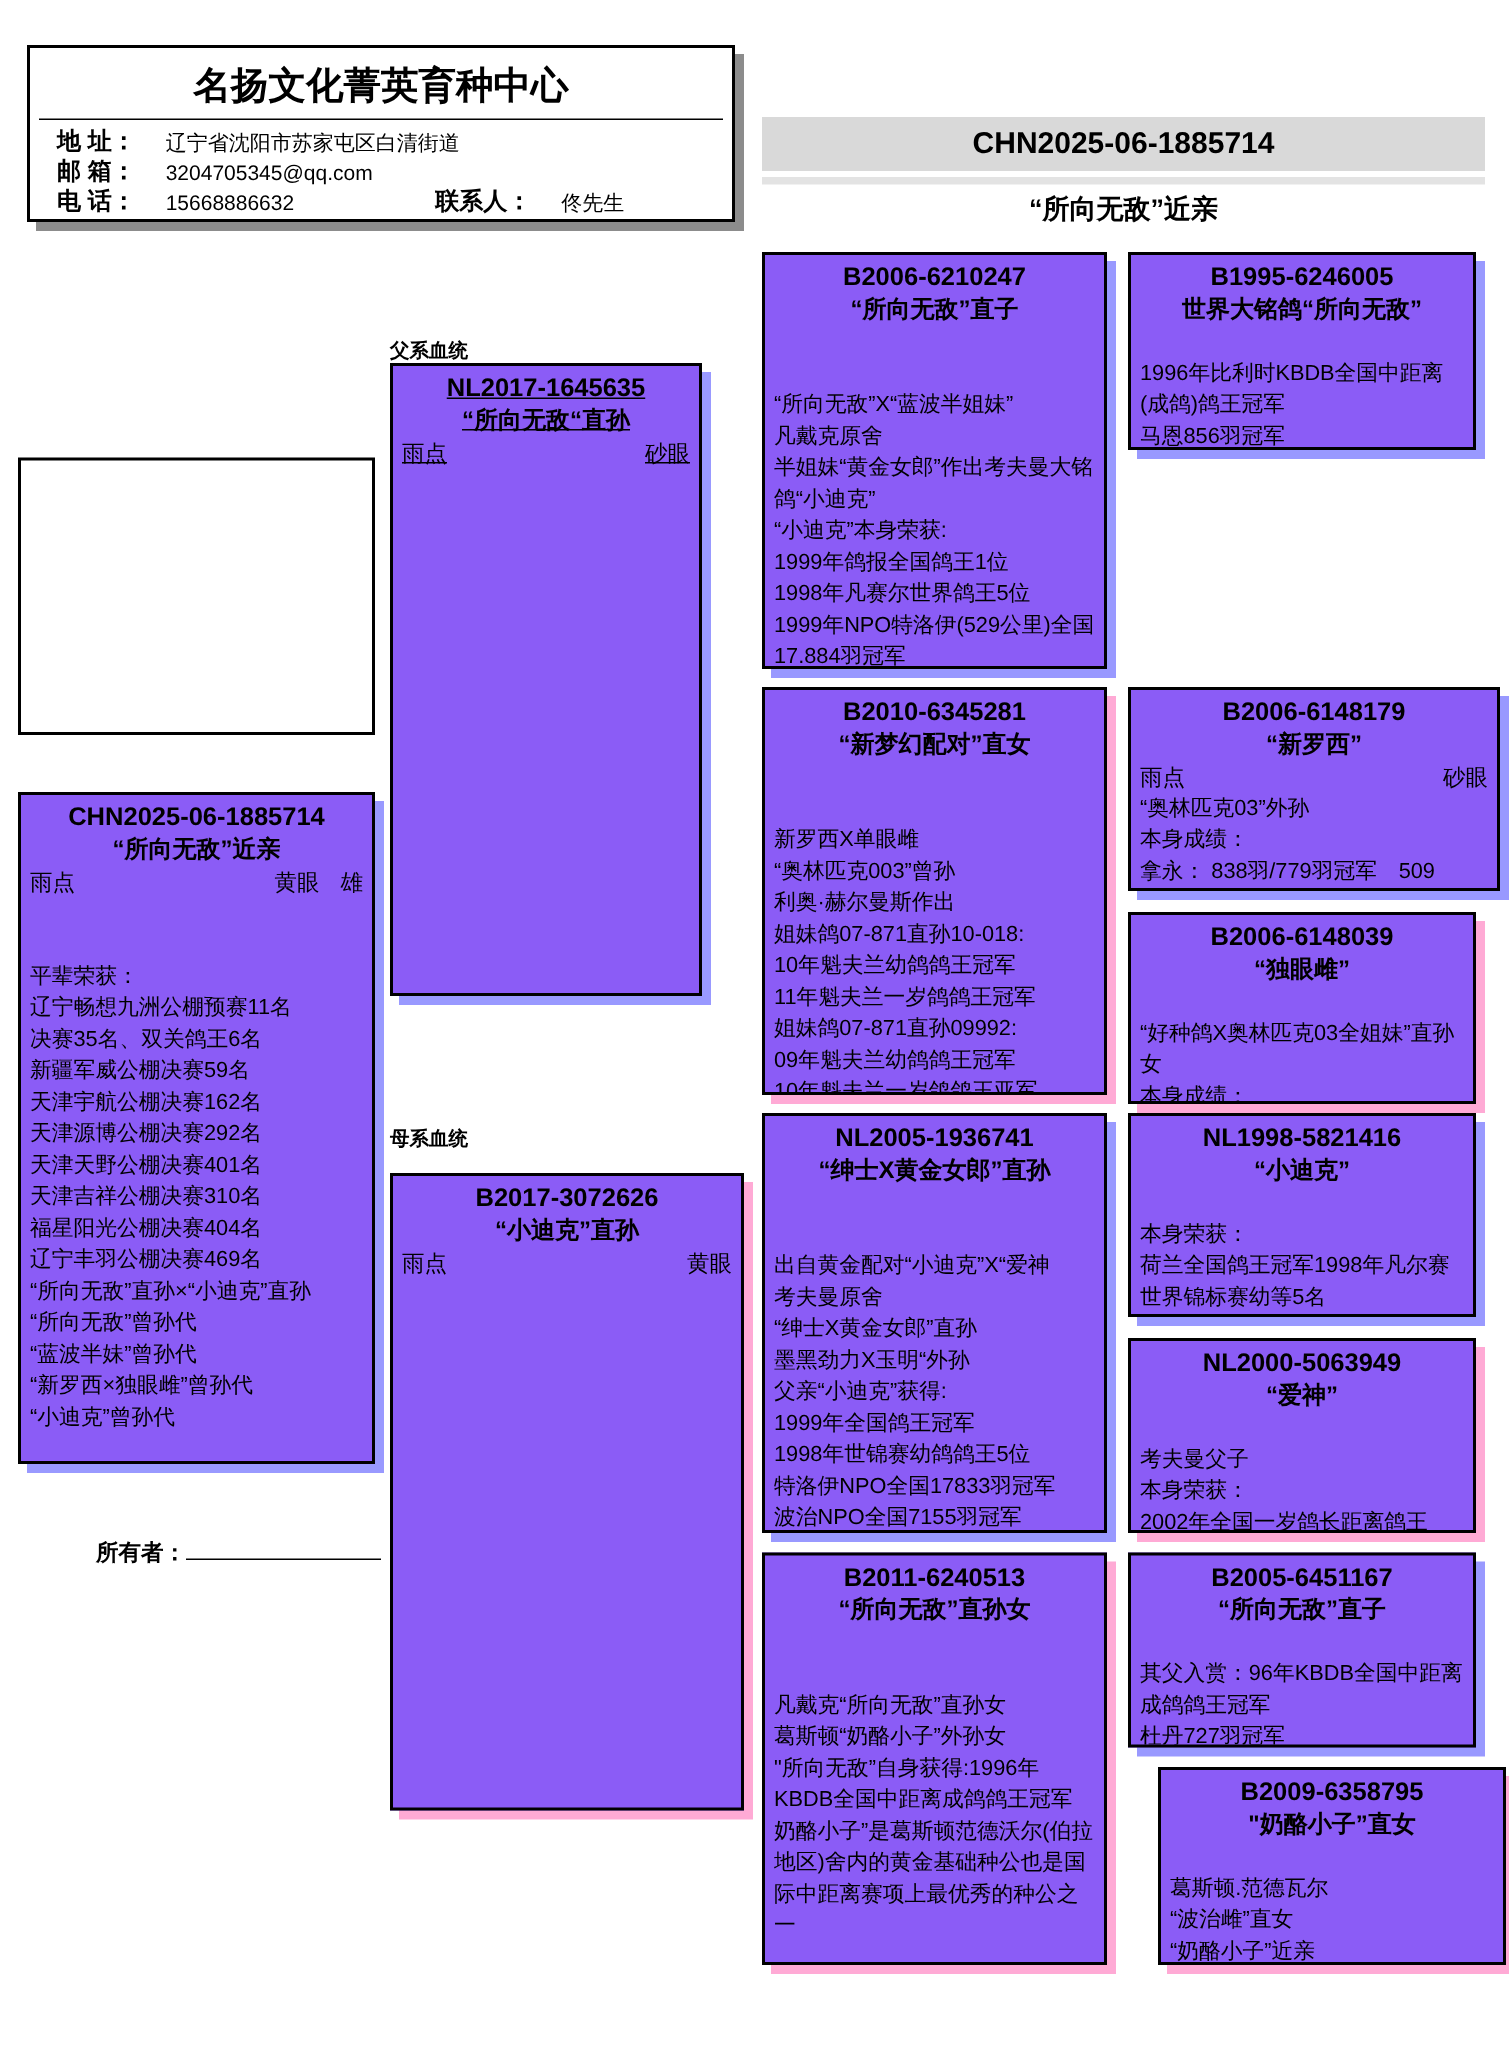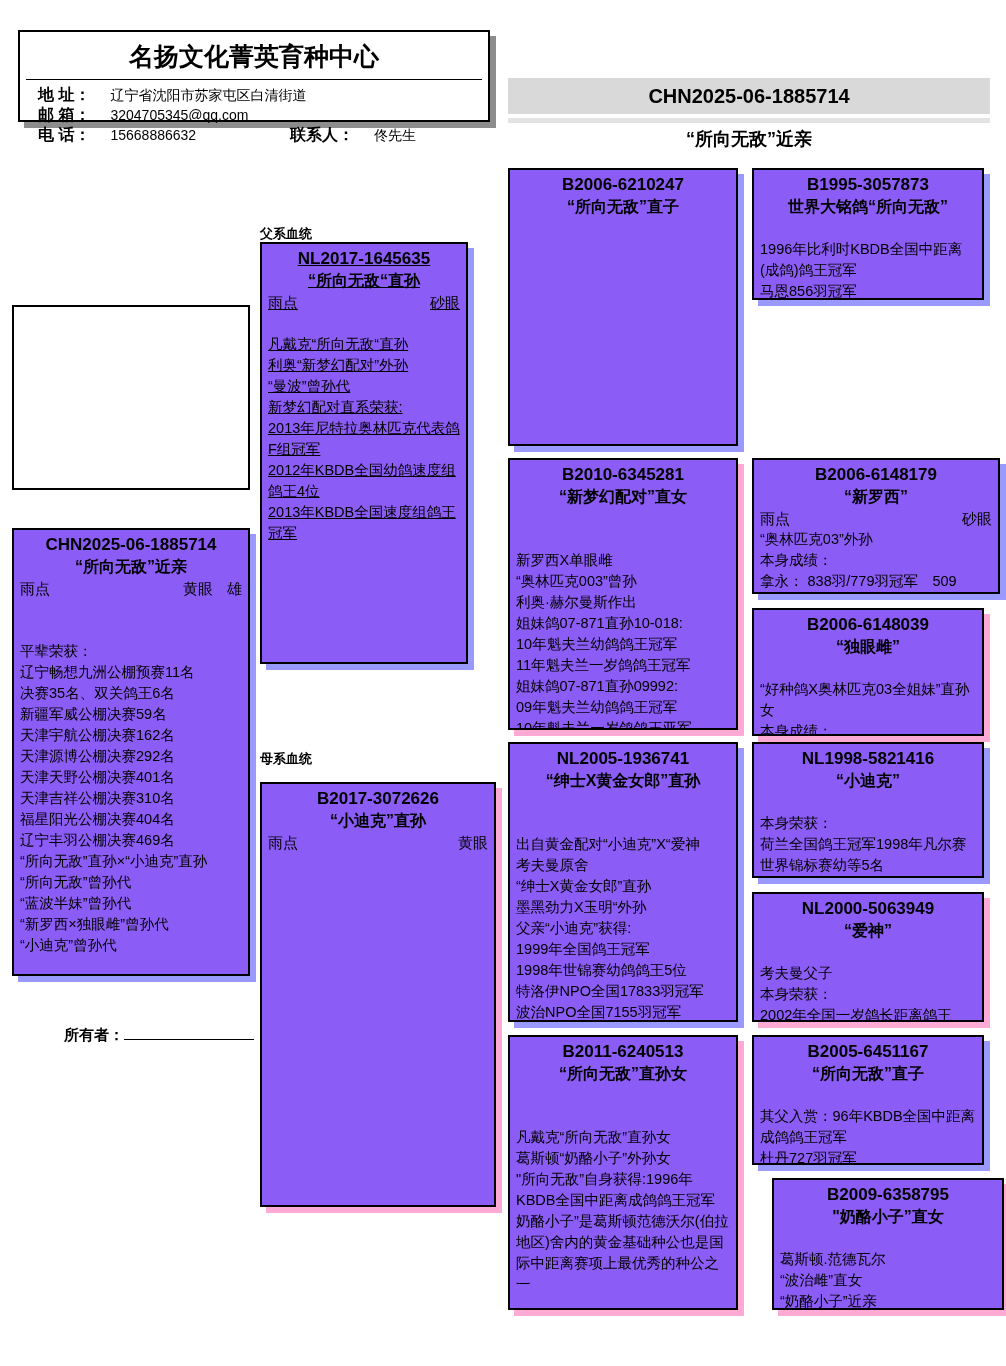--- a/index.html
+++ b/index.html
@@ -1,21 +1,21 @@
 <!DOCTYPE html>
 <html style="--sire: #9999ff; --dam: #ffaad5; --banner: #d9d9d9; --hdrshadow: #8c8c8c;"><head>
 <meta charset="utf-8">
 <style>
   :root { --sire:#9999ff; --dam:#ffaad5; --banner:#d9d9d9; --hdrshadow:#8c8c8c; }
   * { margin:0; padding:0; box-sizing:border-box; }
   body { background:#fff; font-family:"Liberation Sans","DejaVu Sans",sans-serif; color:#000; }
   #page { position:relative; width:1006px; height:1366px; background:#fff; overflow:hidden; }
 
   
-  .hdr { position:absolute; left:18px; top:30px; width:472px; height:92px;
+  .hdr { position:absolute; left:18px; top:30px; width:472px; height:118px;
          background:#fff; border:2px solid #000; box-shadow:6px 6px 0 var(--hdrshadow); }
   .hdr-title { text-align:center; font-size:25px; font-weight:bold; padding:8px 0 6px; }
   .hdr-rule { border-top:1px solid #000; margin:0 6px; }
   .hdr-rows { padding:5px 10px 0 18px; font-size:14px; line-height:20px; }
   .hdr-row { display:flex; align-items:flex-start;gap:12px; }
   .hdr-row b { font-size:16px; margin-right:8px; white-space:nowrap; }
   .hdr-row .val { font-size:14px; }
   .hdr-row .spacer { width:70px; }
 
   
@@ -111,42 +111,43 @@
   <div class="linelabel" style="left:260px; top:225px;">父系血统</div>
   <div class="linelabel" style="left:260px; top:750px;">母系血统</div>
 
   <div class="pbox blue" style="left:260px; top:242px; width:208px; height:422px;text-decoration:underline;">
     <div class="ring">NL2017-1645635</div>
     <div class="bname">“所向无敌“直孙</div>
     <div class="traits">
       <span>雨点</span>
       <span class="rt"><span>砂眼</span></span>
     </div>
-    <div class="pbody">
-凡戴克“所向无敌“直孙
-利奥“新梦幻配对”外孙
-“曼波”曾孙代
-新梦幻配对直系荣获:
-2013年尼特拉奥林匹克代表鸽F组冠军
-2012年KBDB全国幼鸽速度组鸽王4位
-2013年KBDB全国速度组鸽王冠军</div>
   </div>
 
   <div class="pbox pink" style="left:260px; top:782px; width:236px; height:425px;">
     <div class="ring">B2017-3072626</div>
     <div class="bname">“小迪克”直孙</div>
     <div class="traits">
       <span>雨点</span>
       <span class="rt"><span>黄眼</span></span>
     </div>
   </div>
 
   <div class="pbox blue" style="left:508px; top:168px; width:230px; height:278px;">
     <div class="ring">B2006-6210247</div>
     <div class="bname">“所向无敌”直子</div>
+    <div class="pbody">
+
+“所向无敌”X“蓝波半姐妹”
+凡戴克原舍
+半姐妹“黄金女郎”作出考夫曼大铭鸽“小迪克”
+“小迪克”本身荣获:
+1999年鸽报全国鸽王1位
+1998年凡赛尔世界鸽王5位
+1999年NPO特洛伊(529公里)全国17.884羽冠军</div>
   </div>
 
   <div class="pbox pink" style="left:508px; top:458px; width:230px; height:272px;">
     <div class="ring">B2010-6345281</div>
     <div class="bname">“新梦幻配对”直女</div>
     <div class="pbody">
 
 新罗西X单眼雌
 “奥林匹克003”曾孙
 利奥·赫尔曼斯作出
@@ -179,21 +180,21 @@
     <div class="bname">“所向无敌”直孙女</div>
     <div class="pbody">
 
 凡戴克“所向无敌”直孙女
 葛斯顿“奶酪小子”外孙女
 "所向无敌”自身获得:1996年KBDB全国中距离成鸽鸽王冠军
 奶酪小子”是葛斯顿范德沃尔(伯拉地区)舍内的黄金基础种公也是国际中距离赛项上最优秀的种公之一</div>
   </div>
 
   <div class="pbox blue" style="left:752px; top:168px; width:232px; height:132px;">
-    <div class="ring">B1995-3057873</div>
+    <div class="ring">B1995-6246005</div>
     <div class="bname">世界大铭鸽“所向无敌”</div>
     <div class="pbody">
 1996年比利时KBDB全国中距离(成鸽)鸽王冠军
 马恩856羽冠军</div>
   </div>
 
 
   <div class="pbox blue" style="left:752px; top:458px; width:248px; height:136px;">
     <div class="ring">B2006-6148179</div>
     <div class="bname">“新罗西”</div>

